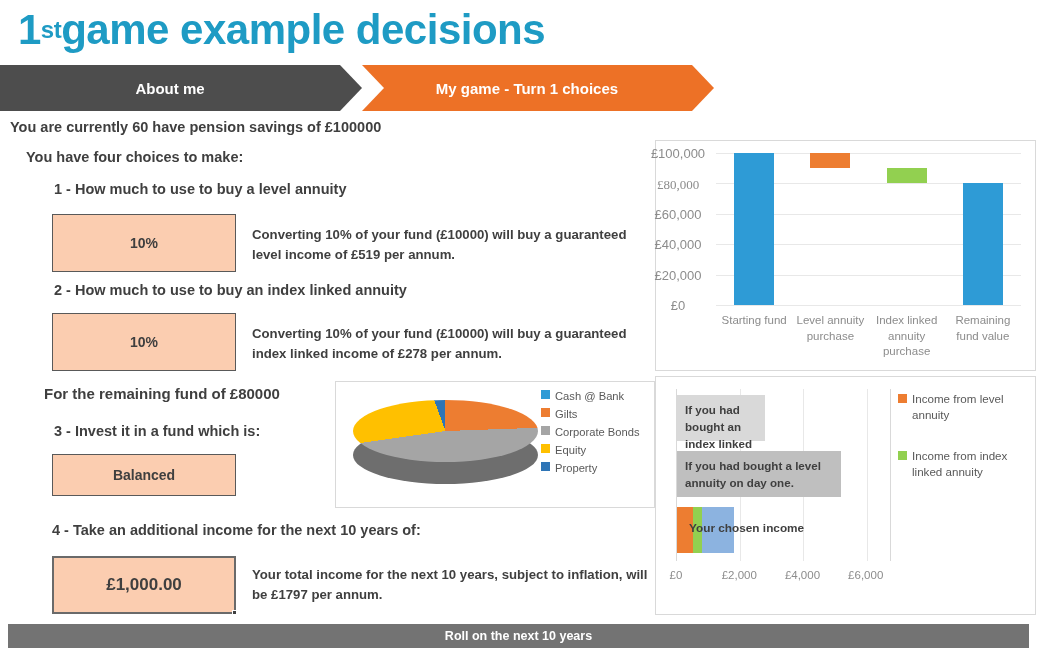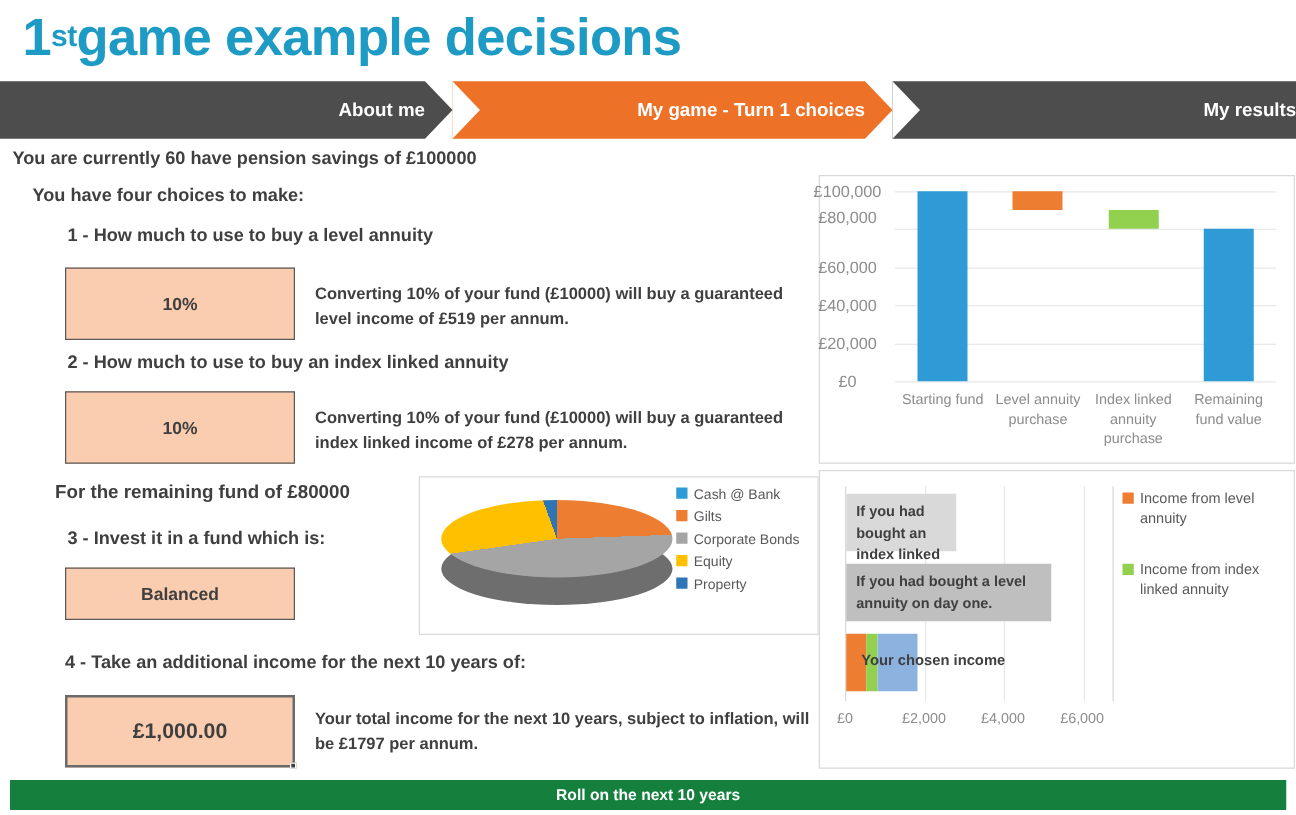--- a/index.html
+++ b/index.html
@@ -20,21 +20,21 @@
   }
   .title sup { font-size: 24px; vertical-align: super; font-weight:bold; }
 
   
   .ribbon {
     position: absolute; left: 0px; top: 65px; width: 1037px; height: 46px;
     display: flex;
   }
   .tab {
     position: relative; height: 46px;
-    display: flex; align-items: center; justify-content: flex-end;
+    display: flex; align-items: center; justify-content: center;
     color: #ffffff; font-size: 15px; font-weight: 600;
     white-space: nowrap;
   }
   .tab-about { width: 340px; background: #4d4d4d; }
   .tab-game  { width: 330px; background: #ed7126; margin-left: 22px; }
   .tab-results { width: 323px; background: #4d4d4d; margin-left: 22px; }
   .tab::after {
     content:""; position:absolute; right:-22px; top:0;
     width:0; height:0;
     border-top: 23px solid transparent;
@@ -146,21 +146,21 @@
     transform:translateX(-50%); white-space:nowrap;
   }
   .ic-legend { position:absolute; left:242px; top:14px; width:135px; }
   .ic-li { display:flex; gap:5px; font-size:11.6px; color:#595959;
            line-height:1.35; margin-bottom:26px; }
   .ic-li .sw { margin-top:3px; }
 
   
   .footer {
     position:absolute; left:8px; top:624px; width:1021px; height:24px;
-    background:#15803d; color:#ffffff;
+    background:#737373; color:#ffffff;
     display:flex; align-items:center; justify-content:center;
     font-size:12.5px; font-weight:bold;
   }
 </style>
 </head>
 <body>
 
 <div class="page">
 
   <div class="title">
@@ -168,23 +168,20 @@
       <sup>st</sup>
       <span>game example decisions</span>
   </div>
 
   <div class="ribbon">
     <div class="tab tab-about">
       <span>About me</span>
     </div>
     <div class="tab tab-game">
       <span>My game - Turn 1 choices</span>
-    </div>
-    <div class="tab tab-results">
-      <span>My results</span>
     </div>
   </div>
 
   <div class="left">
     <div class="ln l-intro">You are currently 60 have pension savings of £100000</div>
     <div class="ln l-choices">You have four choices to make:</div>
 
     <div class="ln l-q1">1 - How much to use to buy a level annuity</div>
     <div class="cell box-a">
       <span>10%</span>
@@ -227,21 +224,21 @@
           <div class="bc-bar" style="left: 94.375px; top: 0px; width: 40px; height: 15.2px; background: rgb(237, 125, 49);"></div>
           <div class="bc-bar" style="left: 170.625px; top: 15.2px; width: 40px; height: 15.2px; background: rgb(146, 208, 80);"></div>
           <div class="bc-bar" style="left: 246.875px; top: 30.4px; width: 40px; height: 121.6px; background: rgb(46, 155, 214);"></div>
         </div>
     </div>
     <div id="bc-ylabels">
         <div class="bc-ylab" style="top: 164px; left: -14px;">£0</div>
         <div class="bc-ylab" style="top: 133.6px; left: -14px;">£20,000</div>
         <div class="bc-ylab" style="top: 103.2px; left: -14px;">£40,000</div>
         <div class="bc-ylab" style="top: 72.8px; left: -14px;">£60,000</div>
-        <div class="bc-ylab" style="top: 33px; left: -14px;">£80,000</div>
+        <div class="bc-ylab" style="top: 44px; left: -14px; font-family: Liberation Serif, serif;">£80,000</div>
         <div class="bc-ylab" style="top: 12px; left: -14px;">£100,000</div>
       </div>
     <div id="bc-xlabels">
         <div class="bc-xlab" style="left: 60px; top: 172px; width: 76.25px;">Starting fund</div>
         <div class="bc-xlab" style="left: 136.25px; top: 172px; width: 76.25px;">Level annuity purchase</div>
         <div class="bc-xlab" style="left: 212.5px; top: 172px; width: 76.25px;">Index linked annuity purchase</div>
         <div class="bc-xlab" style="left: 288.75px; top: 172px; width: 76.25px;">Remaining fund value</div>
       </div>
   </div>
 

